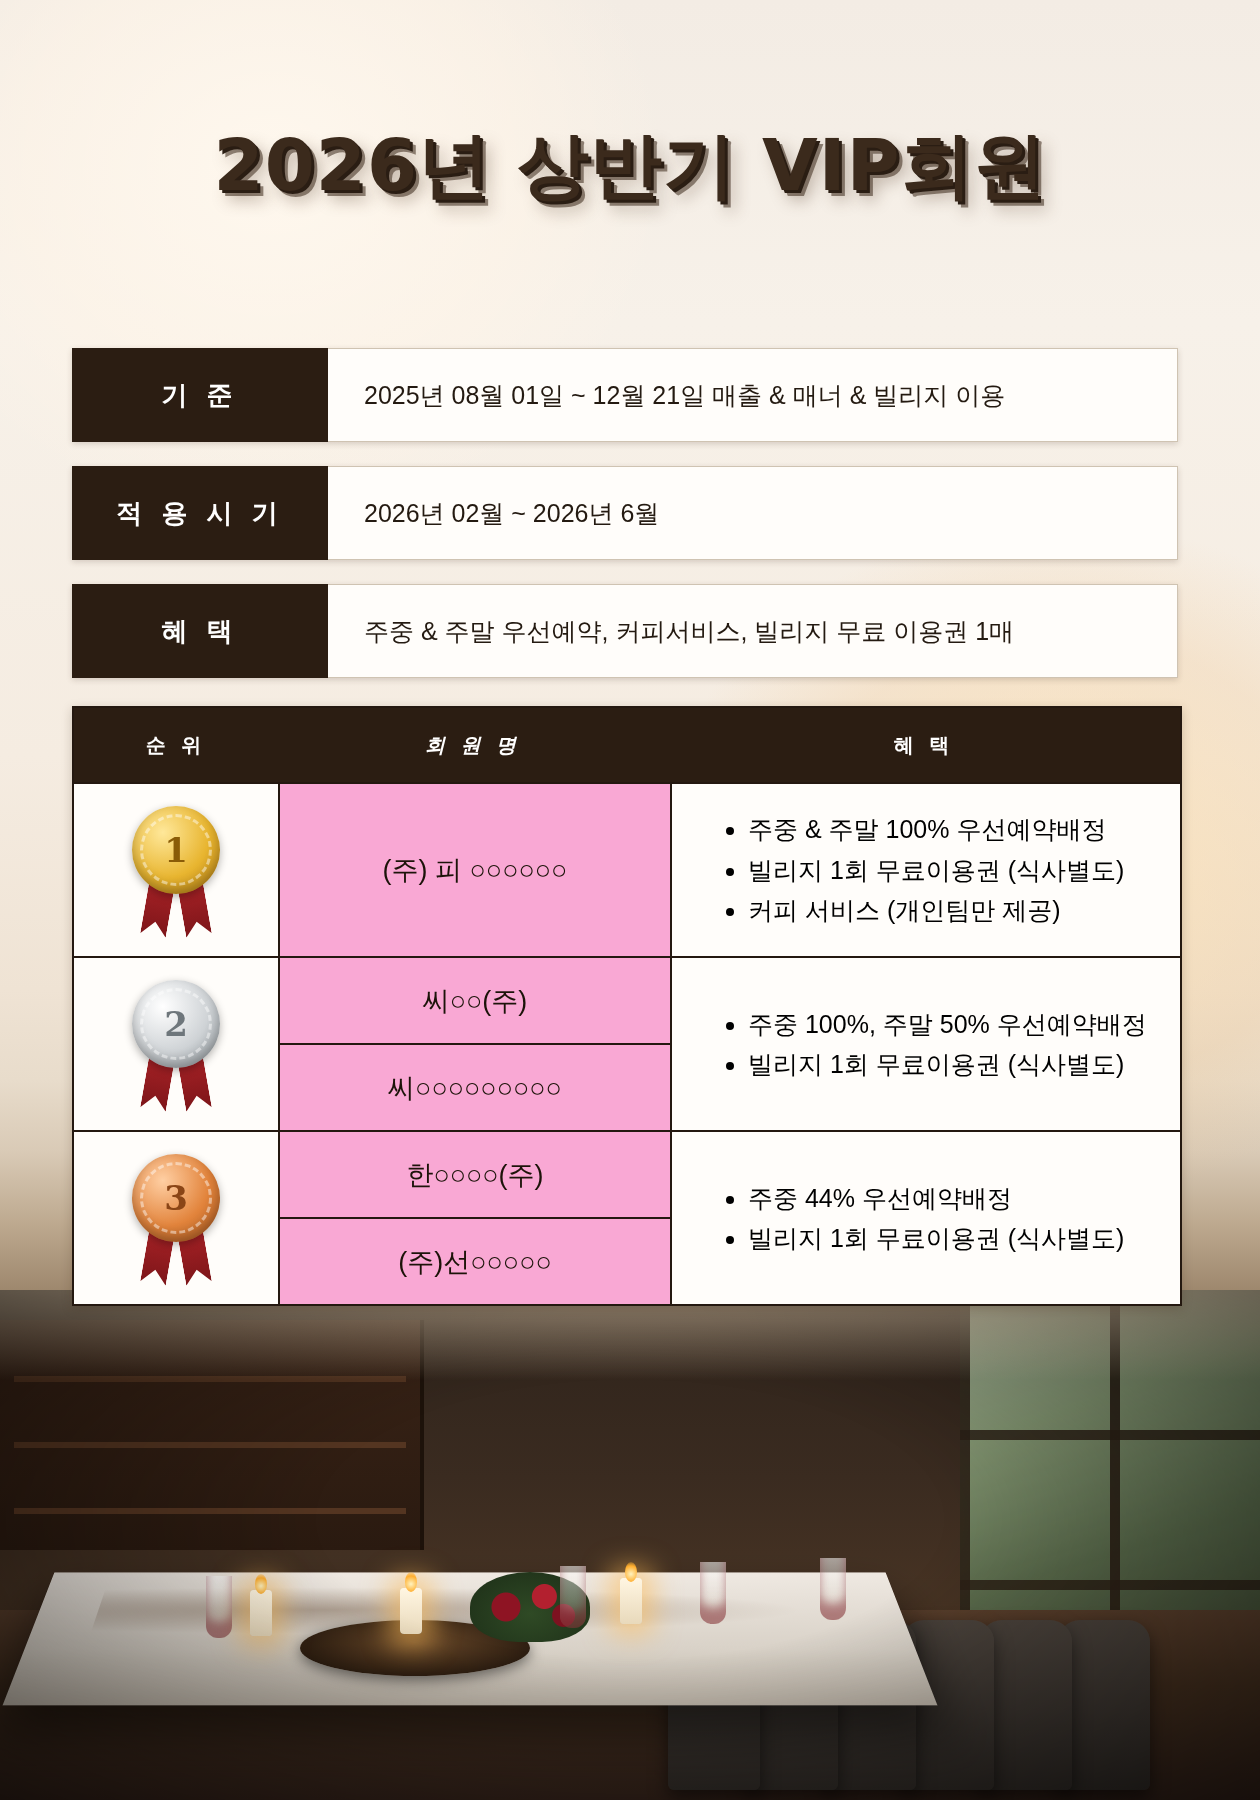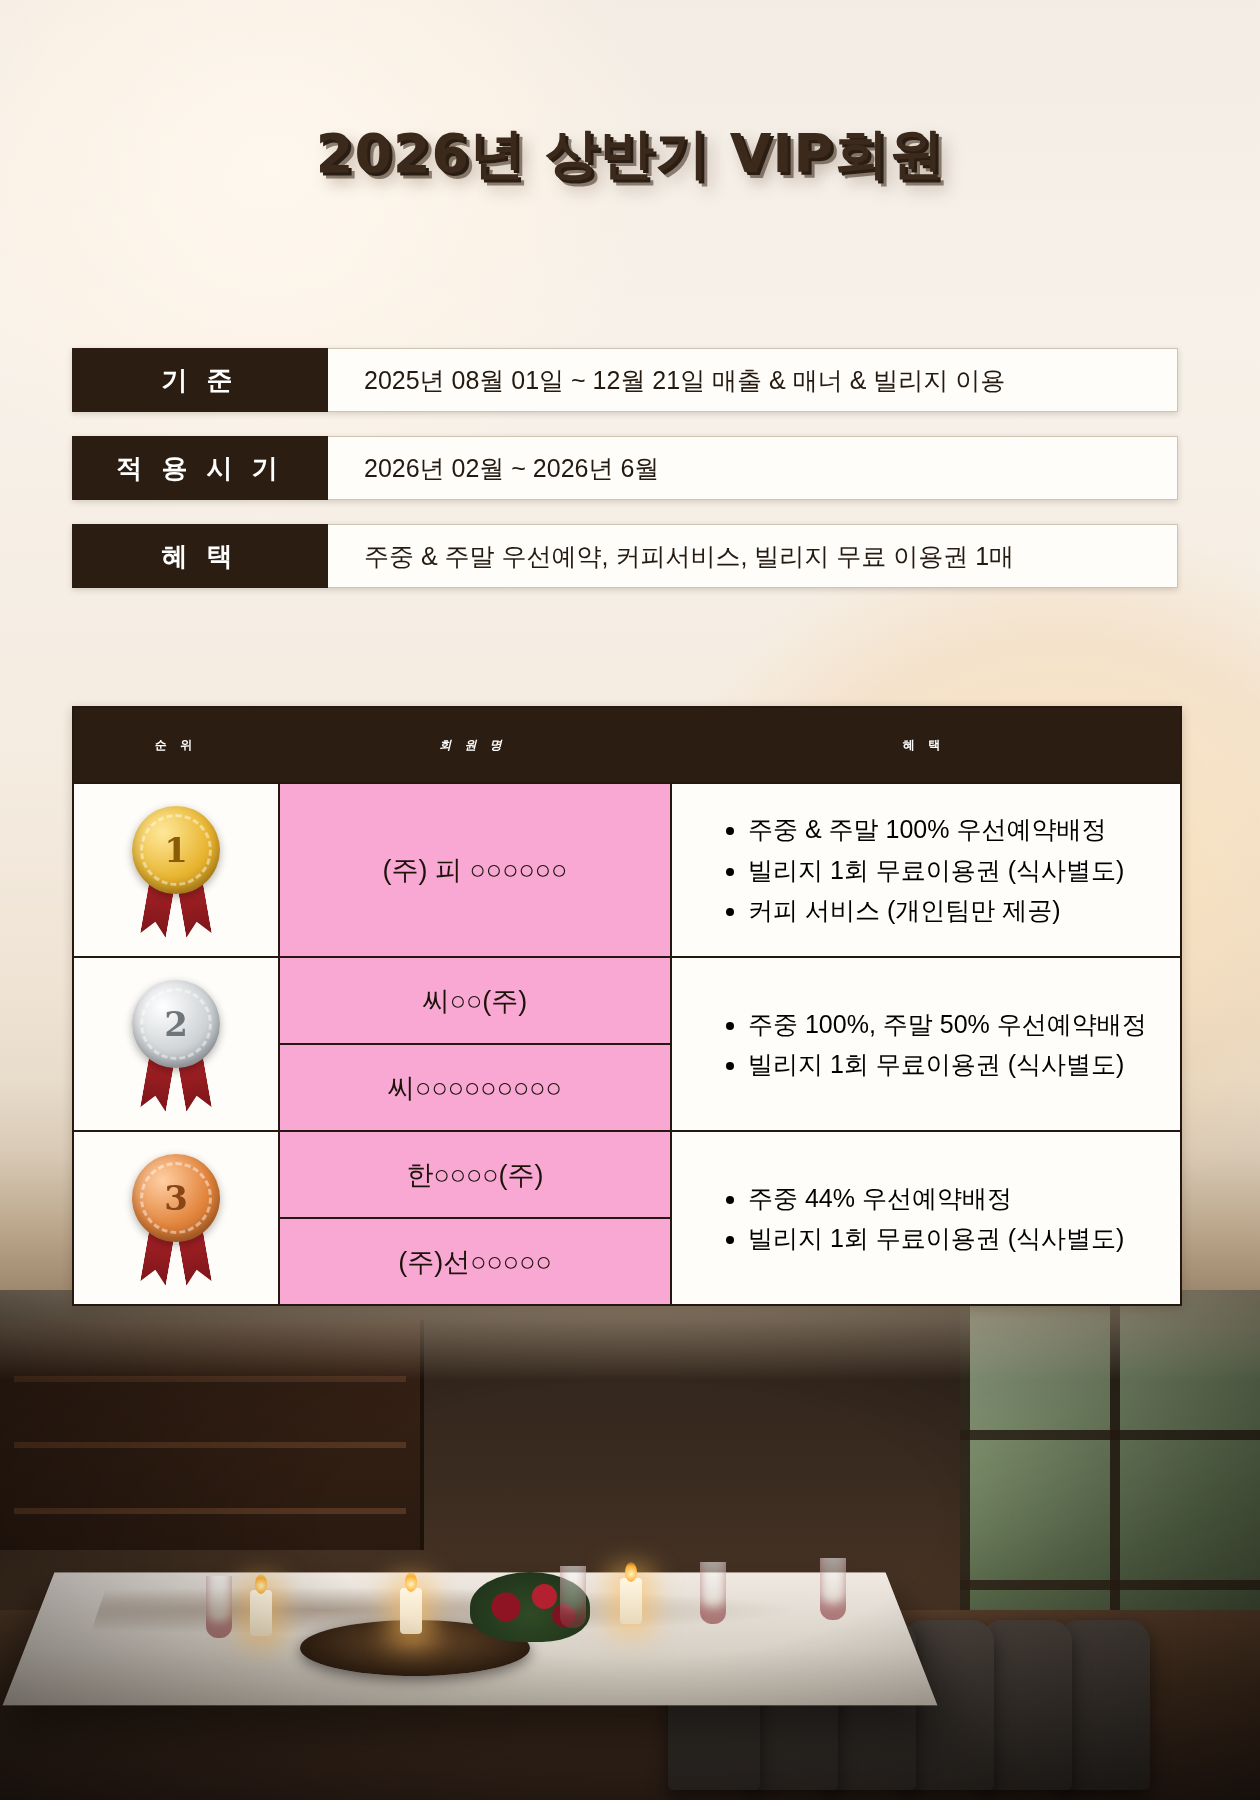--- a/index.html
+++ b/index.html
@@ -131,21 +131,21 @@
     position: absolute; left: 0; right: 0; top: 0; height: 90px;
     background: linear-gradient(180deg, rgba(222,200,170,.75), rgba(0,0,0,0));
   }
 
   
   .title {
     position: absolute;
     left: 0; right: 0; top: 118px;
     text-align: center;
     font-family: "DejaVu Sans", "Liberation Sans", sans-serif;
-    font-size: 54px;
+    font-size: 72px;
     font-weight: 900;
     letter-spacing: 1px;
     color: #3b2a1c;
     text-shadow:
        3px 3px 0 #2a1d13,
        6px 6px 0 rgba(60,42,28,.55),
        9px 10px 16px rgba(80,55,35,.35);
     white-space: nowrap;
   }
   .subtitle {
@@ -162,21 +162,21 @@
   
   .info {
     position: absolute;
     left: 72px;
     width: 1106px;
   }
   .info-row {
     display: flex;
     align-items: stretch;
     margin-bottom: 24px;
-    height: 64px;
+    height: 94px;
     box-shadow: 0 2px 6px rgba(60,40,25,.18);
   }
   .info-label {
     width: 256px;
     background: #2b1d12;
     color: #ffffff;
     display: flex;
     align-items: center;
     justify-content: center;
     font-size: 26px;
@@ -208,21 +208,21 @@
   .thead {
     display: flex;
     background: #2b1d12;
     color: #fff;
     height: 74px;
   }
   .thead div {
     display: flex;
     align-items: center;
     justify-content: center;
-    font-size: 12px;
+    font-size: 20px;
     letter-spacing: 5px;
     font-weight: 700;
   }
   .col-rank { width: 204px; }
   .col-name { width: 390px; font-style: italic; }
   .col-benefit { flex: 1; }
 
   .trow {
     display: flex;
     border-top: 2px solid #241810;

